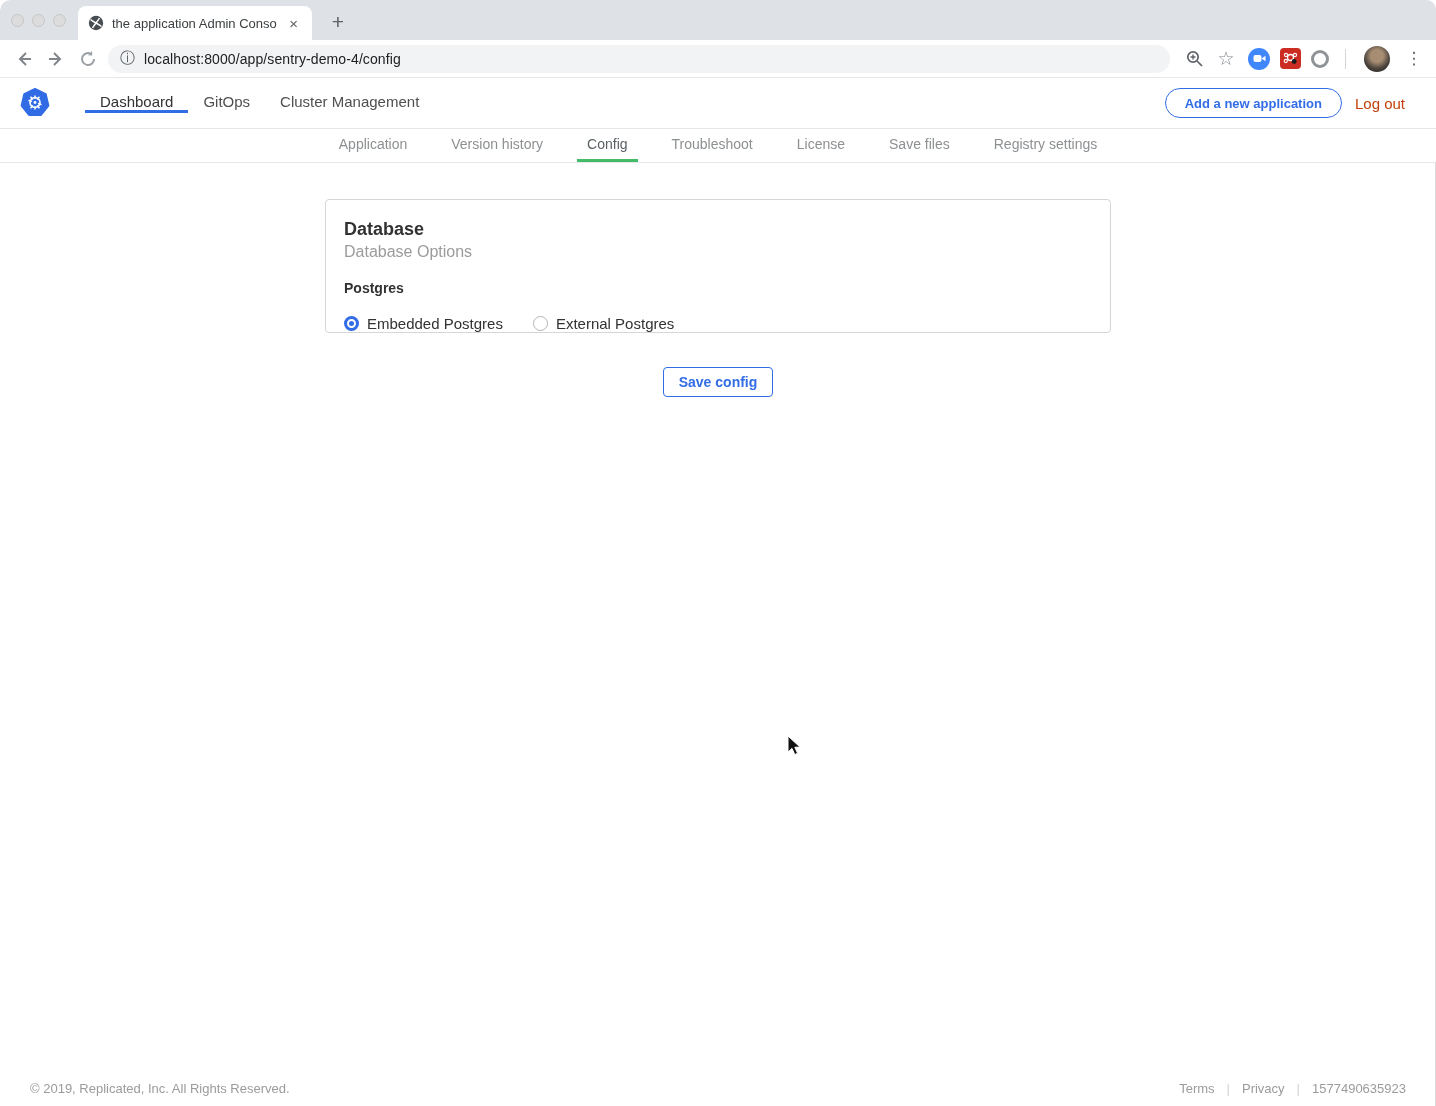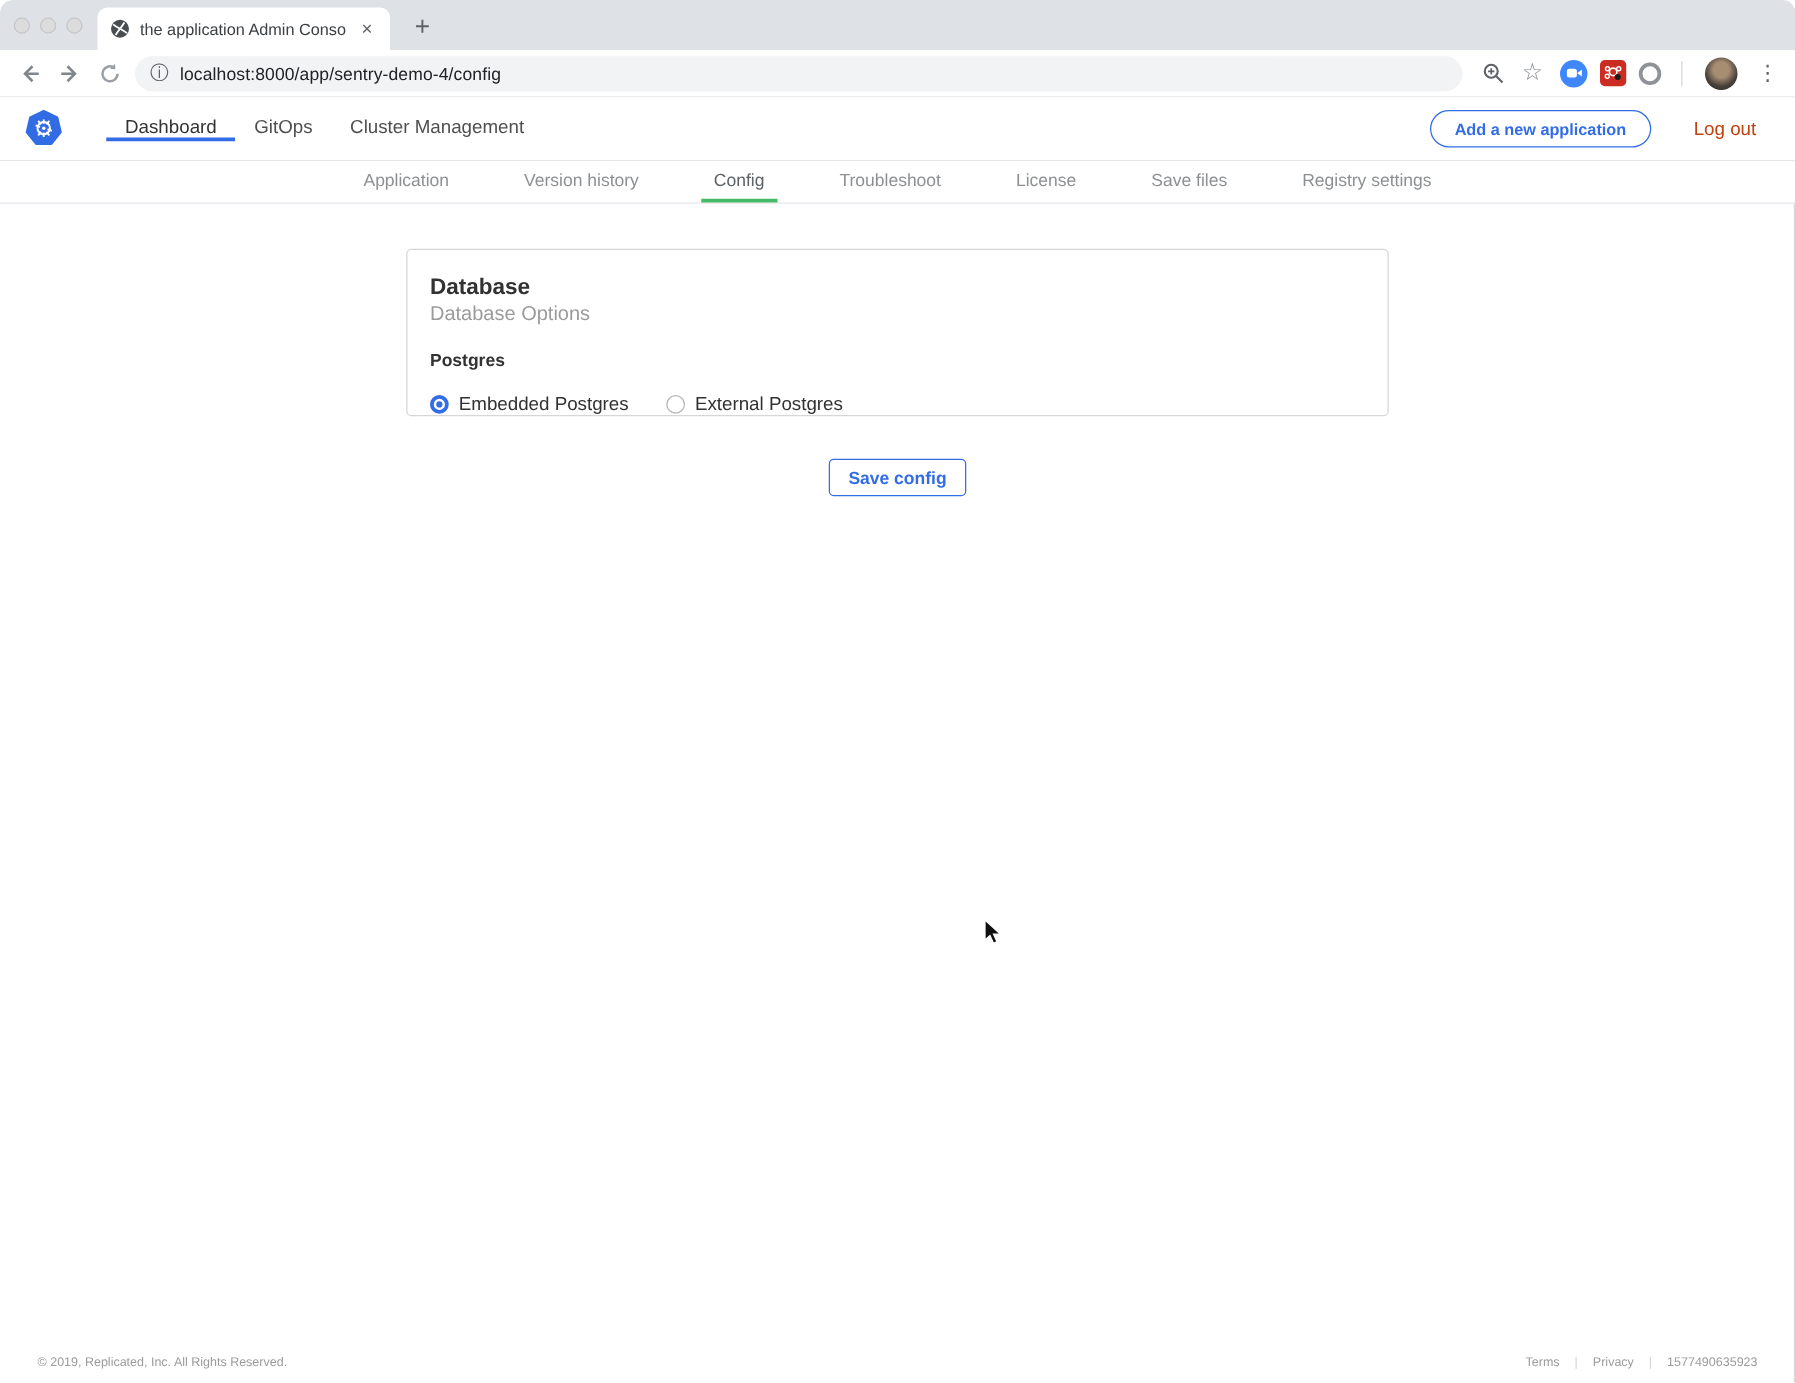--- a/index.html
+++ b/index.html
@@ -41,28 +41,28 @@
   .star-ico { font-size: 19px; color: #80868b; line-height: 1; }
 
   
   .app-header { height: 51px; background: #fff; border-bottom: 1px solid #e5e8eb; display: flex;
                 align-items: center; padding-left: 20px; }
   .k8s-logo { align-self: center; margin-right: 35px; display: flex; }
   .hnav { display: flex; }
   .hnav-item { display: flex; align-items: center; padding: 0 15px; font-size: 15px; color: #4f4f4f;
                border-bottom: 3px solid transparent; cursor: default; }
   .hnav-item.active { color: #323232; border-bottom-color: #326de6; }
-  .header-right { margin-left: auto; display: flex; align-items: center; gap: 34px; padding-right: 31px; }
+  .header-right { margin-left: auto; display: flex; align-items: center; gap: 13px; padding-right: 31px; }
   .add-btn { height: 30px; padding: 0 19px; background: #fff; border: 1px solid #326de6; border-radius: 16px;
              color: #326de6; font-size: 13px; font-weight: bold; display: flex; align-items: center; }
   .logout { font-size: 15px; color: #c2410c; }
 
   
   .subnav { height: 34px; background: #fff; border-bottom: 1px solid #e5e8eb; display: flex;
-            justify-content: center; column-gap: 40px; }
+            justify-content: center; column-gap: 24px; }
   .subnav-item { display: flex; align-items: center; padding: 0 10px; font-size: 14px; color: #8d9092;
                  border-bottom: 3px solid transparent; cursor: default; }
   .subnav-item.active { color: #5b6164; border-bottom-color: #44bb66; }
 
   
   .content { position: relative; height: 943px; }
   .card { width: 786px; height: 134px; margin: 36px auto 0; border: 1px solid #d6d6d6; border-radius: 4px;
           padding: 19px 18px; background: #fff; }
   .card-title { font-size: 18px; font-weight: bold; color: #323232; line-height: 1.2; }
   .card-sub { font-size: 16px; color: #9b9b9b; margin-top: 2px; }
@@ -73,21 +73,21 @@
   .rb.on { background: #326de6; }
   .rb.on::after { content: ""; position: absolute; inset: 3px; border: 2px solid #fff; border-radius: 50%;
                   background: #326de6; }
   .rb.off { background: #fff; border: 1px solid #b5b5b5; }
   .savebar { display: flex; justify-content: center; margin-top: 34px; }
   .save-btn { height: 30px; padding: 0 15px; background: #fff; border: 1px solid #326de6; border-radius: 4px;
               color: #326de6; font-size: 14px; font-weight: bold; }
 
   
   .footer { position: absolute; left: 30px; right: 30px; bottom: 10px; display: flex;
-            justify-content: space-between; align-items: center; font-size: 10px; color: #9b9b9b; }
+            justify-content: space-between; align-items: center; font-size: 13px; color: #9b9b9b; }
   .footer-right { display: flex; align-items: center; gap: 12px; }
   .sep { color: #d2d2d2; }
 
   .cursor { position: absolute; left: 787px; top: 735px; pointer-events: none; }
 </style>
 </head>
 <body>
 
 <div class="window">
 

